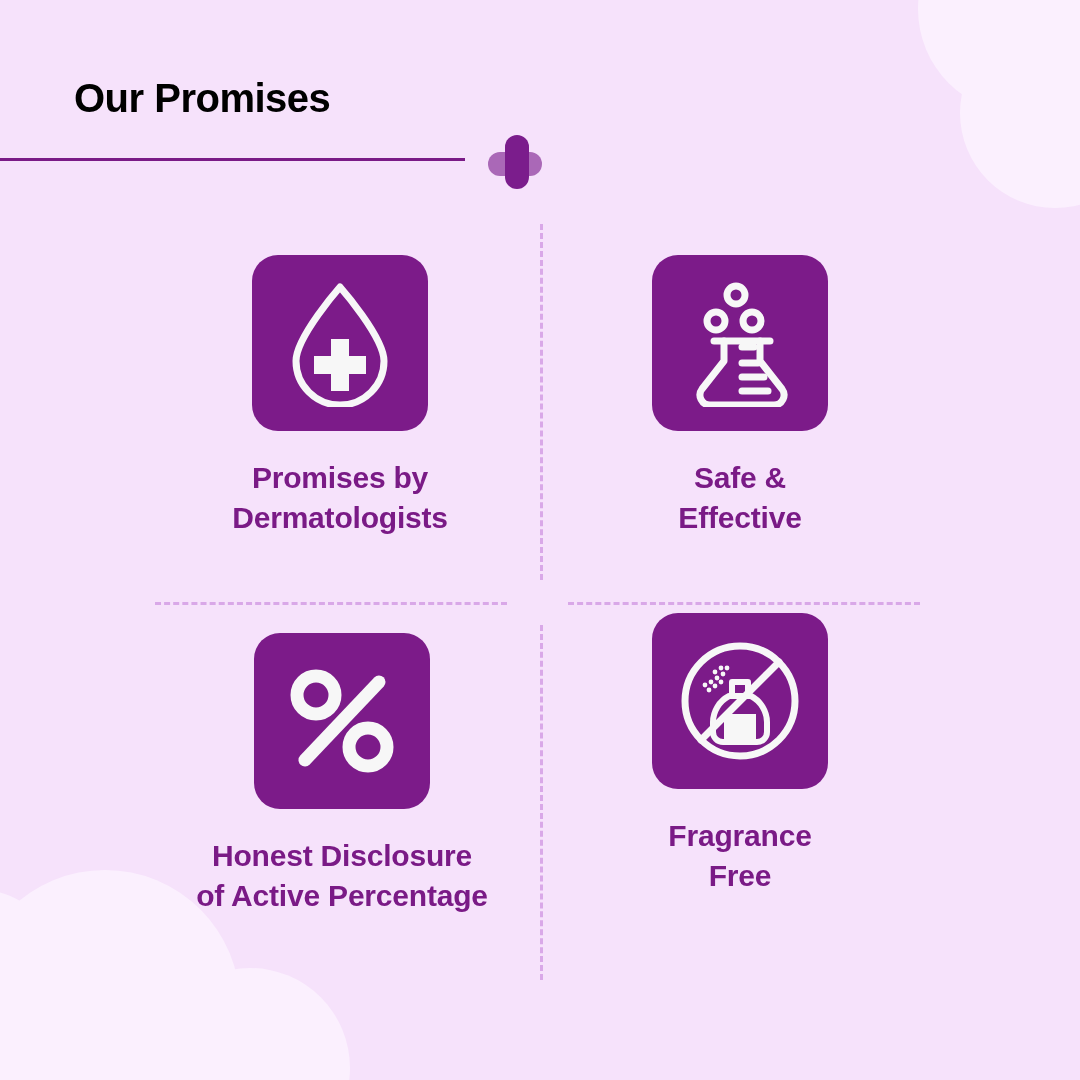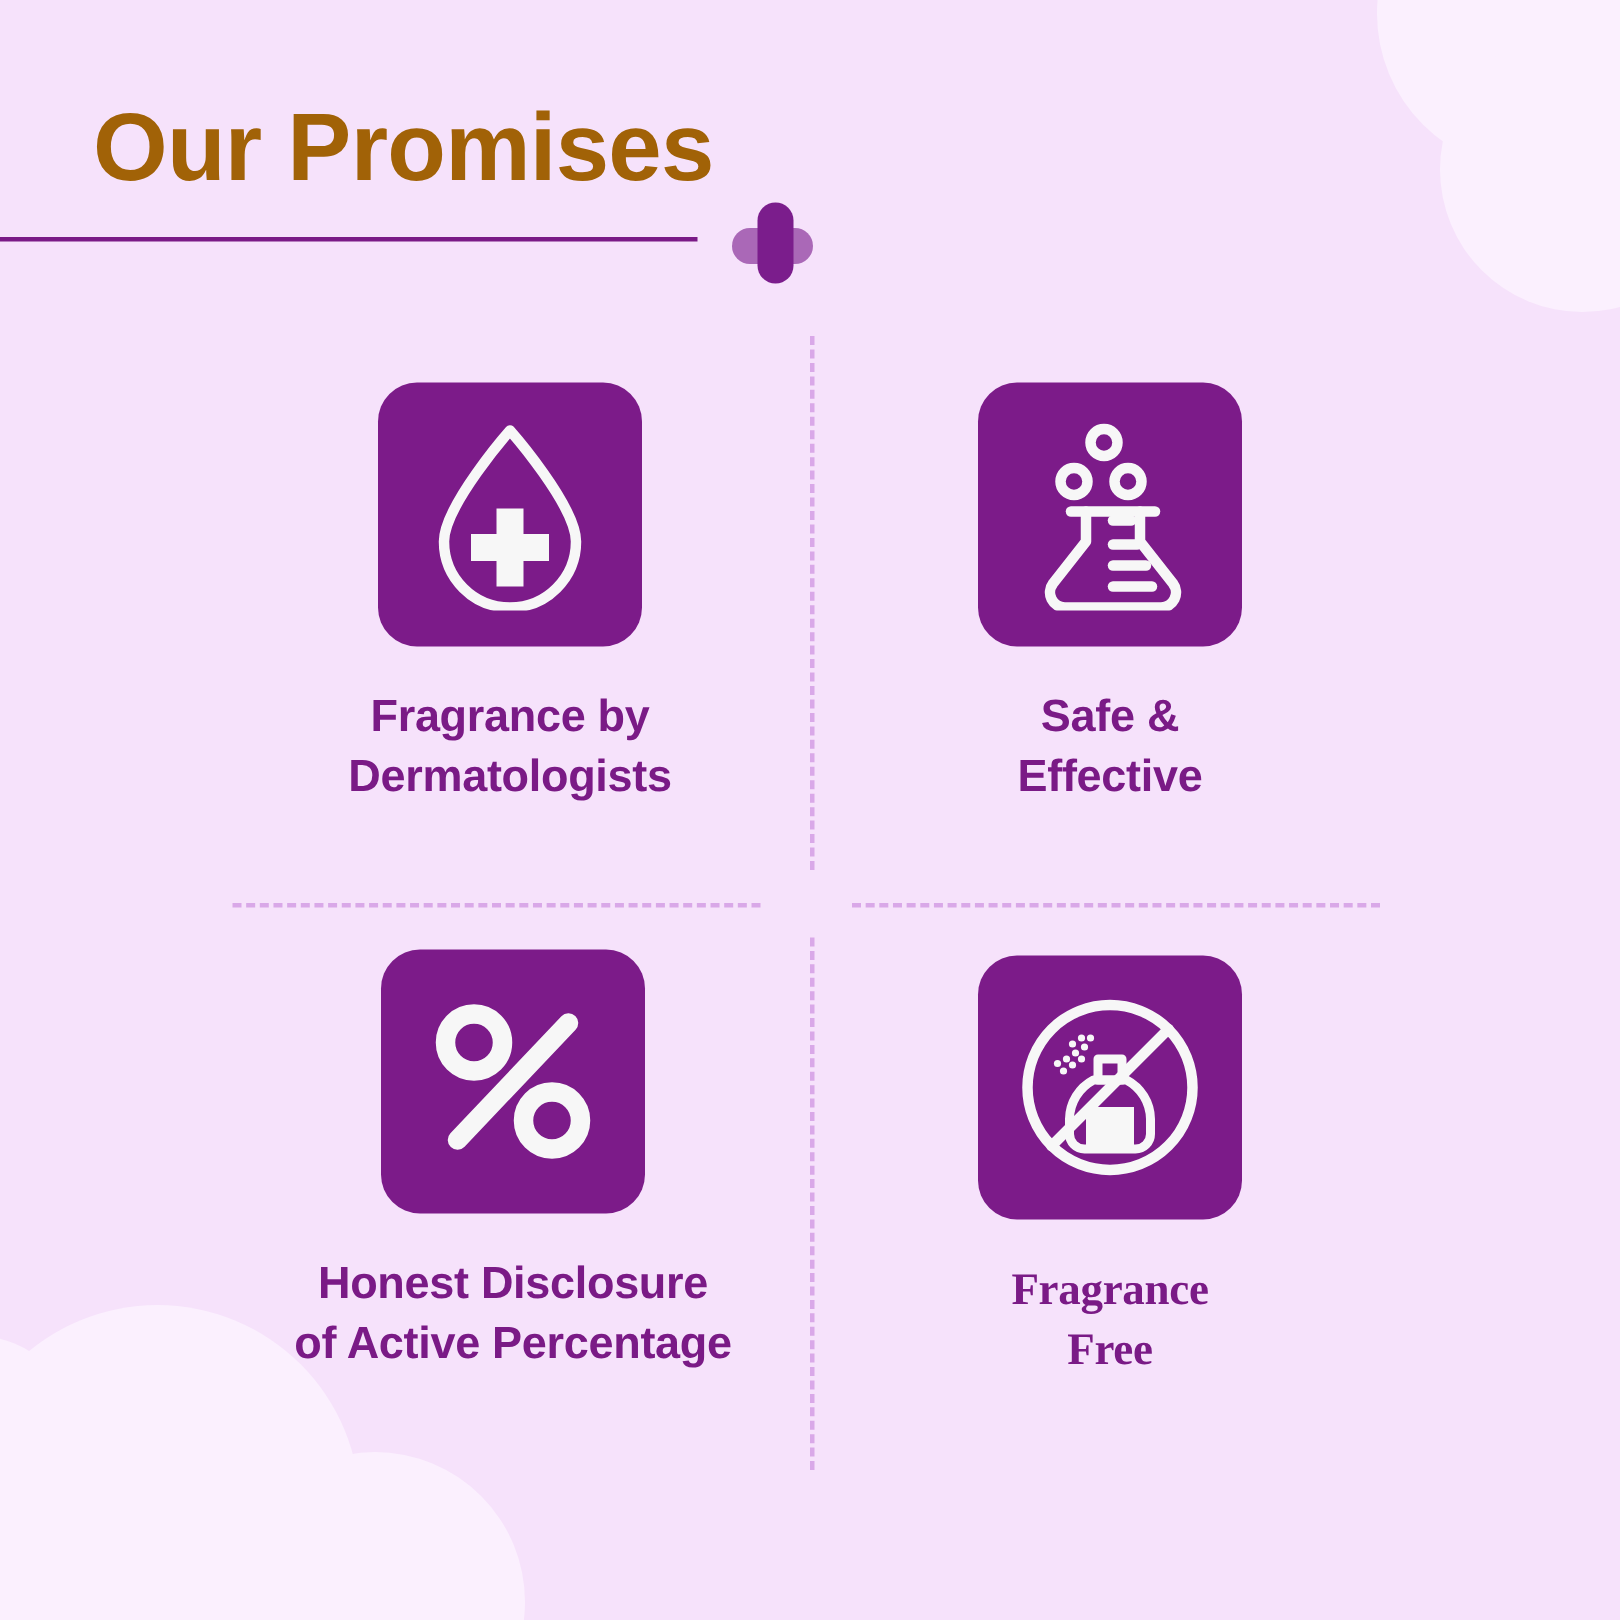--- a/index.html
+++ b/index.html
@@ -35,27 +35,27 @@
   .blob-bl-3 { width: 150px; height: 150px; left: -94px;   bottom: 40px;  }
 
   
   .header {
     position: absolute;
     left: 0;
     top: 62px;
     width: 580px;
   }
   .title {
-    margin: 4px;
+    margin: 16px;
     padding: 0 0 0 58px;
-    font-size: 64px;
+    font-size: 40px;
     line-height: 1.0;
     font-weight: 700;
     letter-spacing: -0.5px;
-    color: #a16207;
+    color: #000000;
   }
   .title-rule {
     position: absolute;
     left: 0;
     top: 96px;
     width: 465px;
     height: 3px;
     background: #7a1a86;
   }
   .plus-mark {
@@ -110,21 +110,21 @@
     width: 1080px;
   }
   .promise {
     position: absolute;
     text-align: center;
     width: 420px;
   }
   .promise.p0 { left: 130px;  top: 0;   }
   .promise.p1 { left: 530px;  top: 0;   }
   .promise.p2 { left: 132px;  top: 378px; }
-  .promise.p3 { left: 530px;  top: 382px; font-family: Liberation Serif, serif; }
+  .promise.p3 { left: 530px;  top: 358px; }
 
   .tile {
     width: 176px;
     height: 176px;
     margin: 0 auto;
     border-radius: 26px;
     background: #7c1b89;
     display: flex;
     align-items: center;
     justify-content: center;
@@ -172,21 +172,21 @@
 
     <div class="promise p0">
       <div class="tile">
         <span>
           <svg width="120" height="128" viewBox="0 0 120 128" fill="none">
             <path d="M60 8 C60 8 104 58 104 82 A44 44 0 0 1 16 82 C16 58 60 8 60 8 Z" stroke="#f7f7f7" stroke-width="7" fill="none" stroke-linejoin="round"></path>
             <path d="M51 60 h18 v17 h17 v18 h-17 v17 h-18 v-17 h-17 v-18 h17 z" fill="#f7f7f7"></path>
           </svg>
         </span>
       </div>
-      <p class="promise-label">Fragrance by
+      <p class="promise-label">Promises by
 Dermatologists</p>
     </div>
 
     <div class="promise p1">
       <div class="tile">
         <span>
           <svg width="120" height="128" viewBox="0 0 120 128" fill="none">
             <g stroke="#f7f7f7" stroke-width="7" fill="none" stroke-linecap="round" stroke-linejoin="round">
               <circle cx="56" cy="16" r="9"></circle>
               <circle cx="36" cy="42" r="9"></circle>

